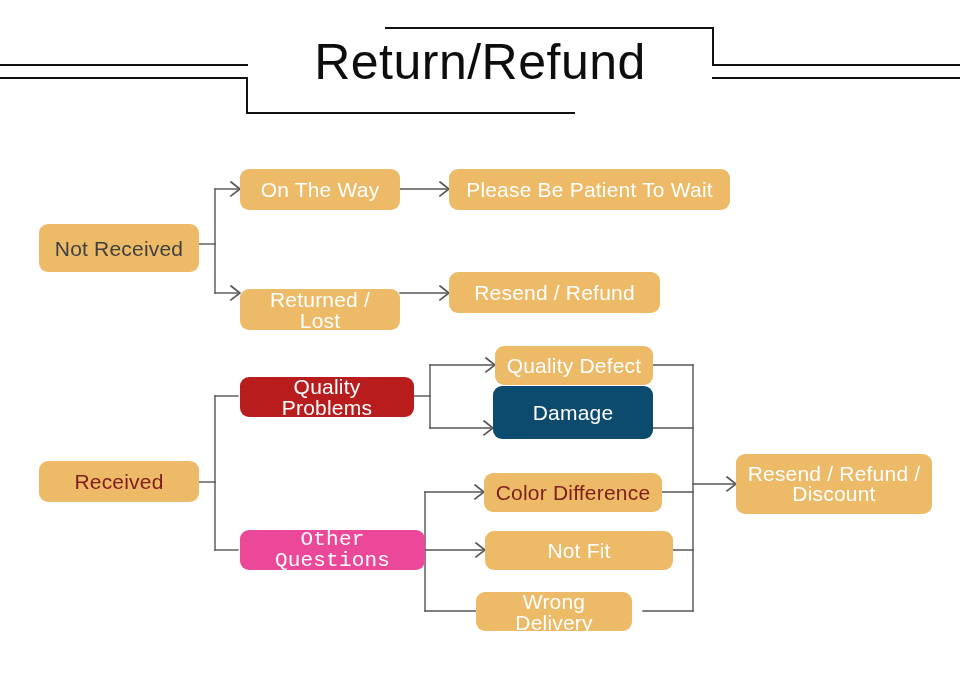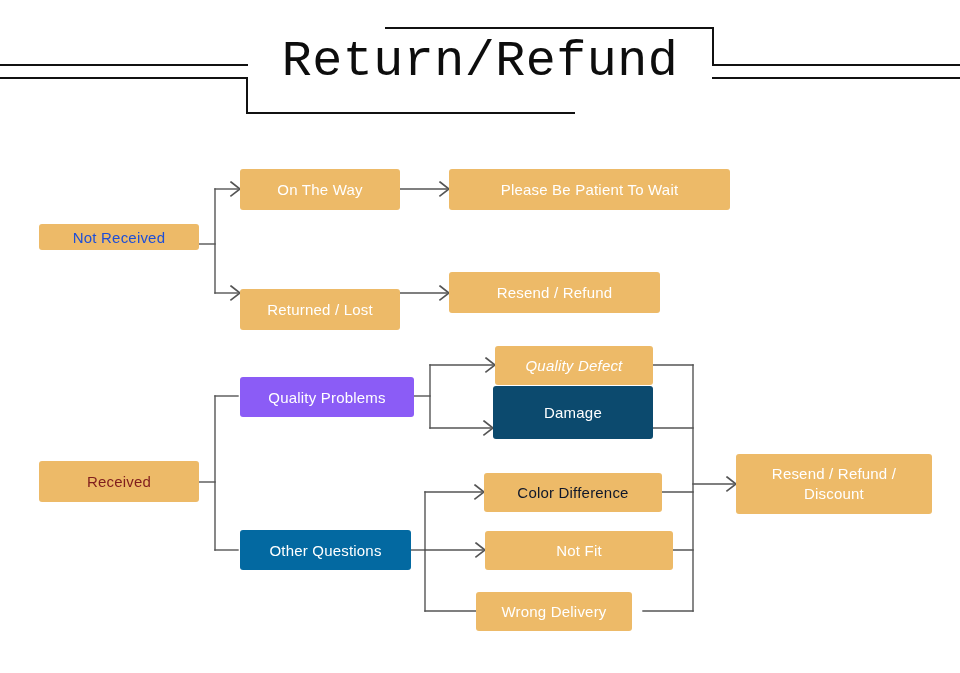--- a/index.html
+++ b/index.html
@@ -27,21 +27,21 @@
   }
   .rule {
     position: absolute;
     background: #111111;
   }
   #title {
     position: absolute;
     left: 0; top: 34px;
     width: 960px;
     text-align: center;
-    font-family: Liberation Mono, monospace;
+    font-family: Liberation Sans, sans-serif;
     font-size: 50px;
     font-weight: 400;
     letter-spacing: 0.5px;
     color: #0d0d0d;
     line-height: 56px;
     white-space: nowrap;
   }
 
   
   #flow {
@@ -51,24 +51,24 @@
   }
   #wires {
     position: absolute;
     left: 0; top: 0;
     width: 960px; height: 673px;
     pointer-events: none;
   }
   .node {
     position: absolute;
     background: #edba68;
-    border-radius: 3px;
+    border-radius: 9px;
     color: #ffffff;
     font-family: "Liberation Sans", sans-serif;
-    font-size: 15px;
+    font-size: 21px;
     font-weight: 400;
     letter-spacing: 0.2px;
     display: flex;
     align-items: center;
     justify-content: center;
     text-align: center;
     box-sizing: border-box;
     padding: 0 8px;
     line-height: 21px;
     user-select: none;
@@ -154,29 +154,29 @@
           <path d="M484,421 L493,428 L484,435"></path>
           <path d="M475,485 L484,492 L475,499"></path>
           <path d="M476,543 L485,550 L476,557"></path>
           <path d="M478,604 L487,611 L478,618"></path>
           <path d="M727,477 L736,484 L727,491"></path>
         </g>
       </g>
     </svg>
 
     <div id="nodes-layer">
-        <div class="node" style="left: 39px; top: 224px; width: 160px; height: 26px; background: rgb(237, 186, 104); color: #1d4ed8;">Not Received</div>
+        <div class="node" style="left: 39px; top: 224px; width: 160px; height: 48px; background: rgb(237, 186, 104); color: #404040;">Not Received</div>
         <div class="node" style="left: 240px; top: 169px; width: 160px; height: 41px; background: rgb(237, 186, 104); color: rgb(255, 255, 255);">On The Way</div>
         <div class="node" style="left: 449px; top: 169px; width: 281px; height: 41px; background: rgb(237, 186, 104); color: rgb(255, 255, 255);">Please Be Patient To Wait</div>
         <div class="node" style="left: 240px; top: 289px; width: 160px; height: 41px; background: rgb(237, 186, 104); color: rgb(255, 255, 255);">Returned / Lost</div>
         <div class="node" style="left: 449px; top: 272px; width: 211px; height: 41px; background: rgb(237, 186, 104); color: rgb(255, 255, 255);">Resend / Refund</div>
         <div class="node" style="left: 39px; top: 461px; width: 160px; height: 41px; background: rgb(237, 186, 104); color: #7f1d1d;">Received</div>
-        <div class="node" style="left: 240px; top: 377px; width: 174px; height: 40px; background: #8b5cf6; color: rgb(255, 255, 255);">Quality Problems</div>
-        <div class="node" style="left: 240px; top: 530px; width: 171px; height: 40px; background: #0369a1; color: rgb(255, 255, 255);">Other Questions</div>
-        <div class="node" style="left: 495px; top: 346px; width: 158px; height: 39px; background: rgb(237, 186, 104); color: rgb(255, 255, 255); font-style: italic;">Quality Defect</div>
+        <div class="node" style="left: 240px; top: 377px; width: 174px; height: 40px; background: #b91c1c; color: rgb(255, 255, 255);">Quality Problems</div>
+        <div class="node" style="left: 240px; top: 530px; width: 185px; height: 40px; background: #ec4899; color: rgb(255, 255, 255); font-family: Liberation Mono, monospace;">Other Questions</div>
+        <div class="node" style="left: 495px; top: 346px; width: 158px; height: 39px; background: rgb(237, 186, 104); color: rgb(255, 255, 255);">Quality Defect</div>
         <div class="node" style="left: 493px; top: 386px; width: 160px; height: 53px; background: #0c4a6e; color: rgb(255, 255, 255);">Damage</div>
-        <div class="node" style="left: 484px; top: 473px; width: 178px; height: 39px; background: rgb(237, 186, 104); color: #0f172a;">Color Difference</div>
+        <div class="node" style="left: 484px; top: 473px; width: 178px; height: 39px; background: rgb(237, 186, 104); color: #7f1d1d;">Color Difference</div>
         <div class="node" style="left: 485px; top: 531px; width: 188px; height: 39px; background: rgb(237, 186, 104); color: rgb(255, 255, 255);">Not Fit</div>
         <div class="node" style="left: 476px; top: 592px; width: 156px; height: 39px; background: rgb(237, 186, 104); color: rgb(255, 255, 255);">Wrong Delivery</div>
         <div class="node two-line" style="left: 736px; top: 454px; width: 196px; height: 60px; background: rgb(237, 186, 104); color: rgb(255, 255, 255);">Resend / Refund / Discount</div>
       </div>
   </div>
 </div>
 
 </body></html>

